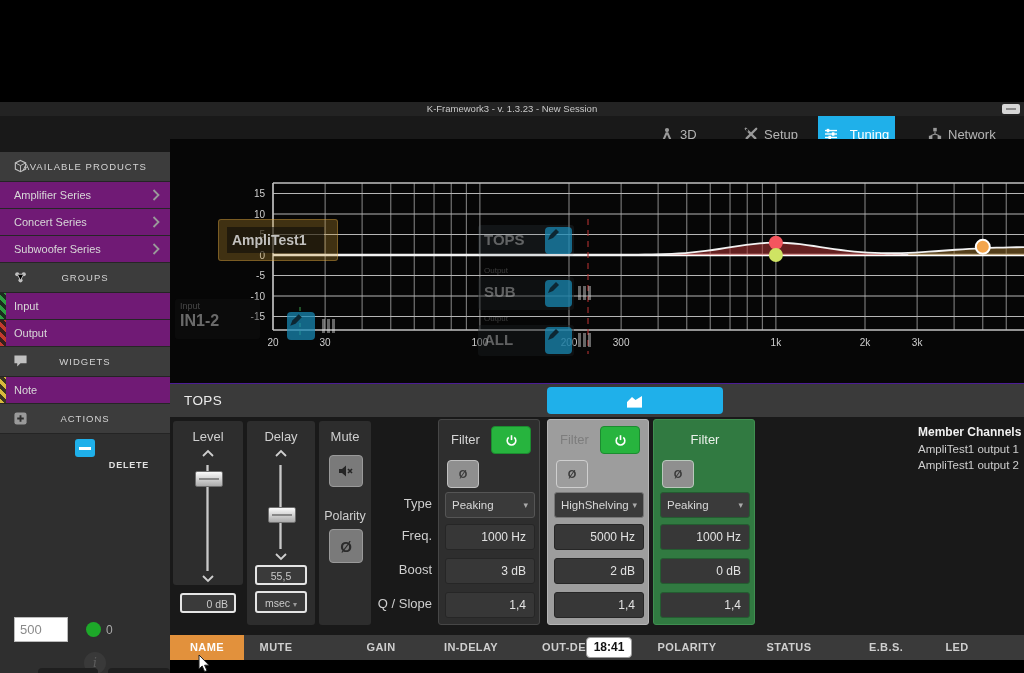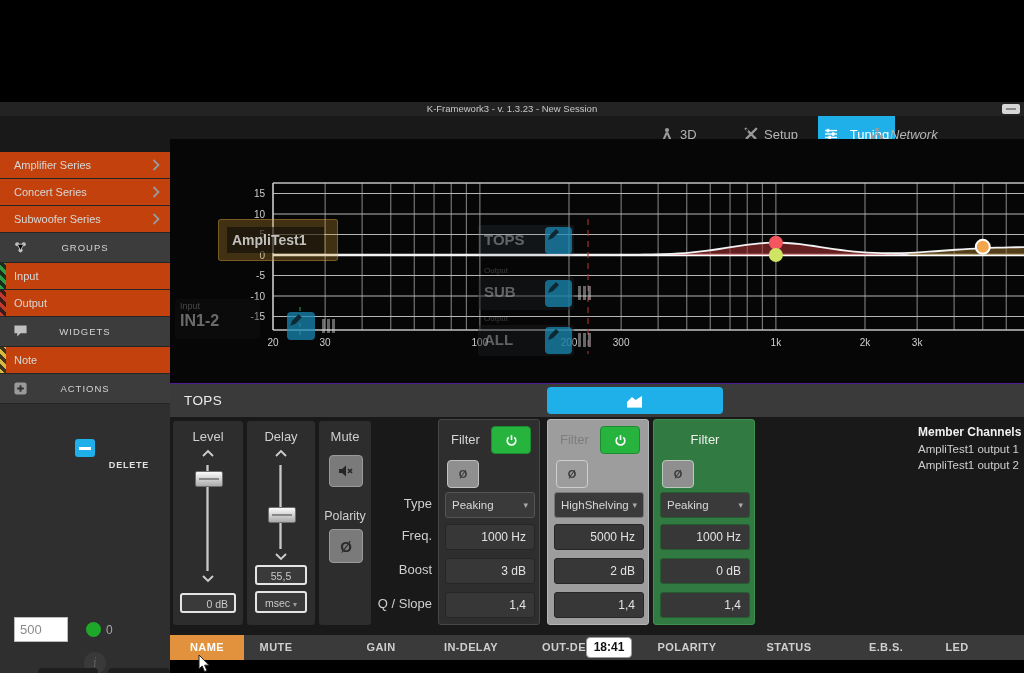--- a/index.html
+++ b/index.html
@@ -21,21 +21,21 @@
   .navitem{top:0;height:36px;display:flex;align-items:center;gap:6px;color:#b5b5b5;font-size:13px;}
   .navitem svg{flex:none;}
   #nav-tuning{background:#1fb0ea;color:#fff;justify-content:center;gap:12px;}
 
   
   #sidebar{left:0;top:152px;width:170px;height:521px;background:#2f2f2f;}
   .sb-header{position:relative;height:29px;background:#3c3c3c;border-bottom:1px solid #242424;
              display:flex;align-items:center;justify-content:center;}
   .sb-header .lbl{font-size:9.5px;color:#d4d4d4;letter-spacing:1px;}
   .sb-header svg{position:absolute;left:13px;top:7px;}
-  .sb-item{position:relative;height:26px;background:#c2410c;border-bottom:1px solid #262626;
+  .sb-item{position:relative;height:26px;background:#701a75;border-bottom:1px solid #262626;
            display:flex;align-items:center;padding-left:14px;font-size:11px;color:#d8d8d8;}
   .sb-item .chev{position:absolute;right:10px;top:7px;}
   .stripe{position:absolute;left:0;top:0;bottom:0;width:6px;}
   .stripe.green{background:repeating-linear-gradient(45deg,#2f9e42 0 3px,#1d2b1f 3px 7px);}
   .stripe.red{background:repeating-linear-gradient(45deg,#c23a2e 0 3px,#33201d 3px 7px);}
   .stripe.yellow{background:repeating-linear-gradient(45deg,#d8b93c 0 3px,#3a3322 3px 7px);}
   #delete-btn{left:75px;top:287px;width:20px;height:18px;background:#1fb0ea;border-radius:3px;}
   #delete-btn::after{content:"";position:absolute;left:4px;right:4px;top:8px;height:3px;background:#fff;}
   #delete-lbl{left:0;top:308px;width:170px;text-align:center;font-size:9px;font-weight:bold;
               color:#e0e0e0;letter-spacing:.8px;padding-left:44px;}
@@ -159,34 +159,41 @@
           <line x1="1" y1="11" x2="15" y2="11"></line>
         </g>
         <g fill="#fff">
           <rect x="3" y="1" width="3" height="4"></rect>
           <rect x="9" y="5" width="3" height="4"></rect>
           <rect x="5" y="9" width="3" height="4"></rect>
         </g>
       </svg>
     <span>Tuning</span>
   </div>
-  <div class="abs navitem" style="left:870px;font-style:italic;">
+  <div class="abs navitem" style="left:928px;">
     <svg width="14" height="14" viewBox="0 0 16 16">
         <g fill="#9a9a9a">
           <rect x="6" y="1" width="4" height="4"></rect>
           <rect x="1" y="10" width="4" height="4"></rect>
           <rect x="11" y="10" width="4" height="4"></rect>
         </g>
         <path d="M8 5v3M8 8L3 10M8 8l5 2" stroke="#9a9a9a" stroke-width="1.2" fill="none"></path>
       </svg>
     <span>Network</span>
   </div>
 </div>
 
 <div class="abs" id="sidebar">
+  <div class="sb-header">
+    <svg width="15" height="15" viewBox="0 0 16 16">
+        <path d="M8 1.5l5.5 2.7v6.6L8 13.5l-5.5-2.7V4.2z" fill="none" stroke="#c0c0c0" stroke-width="1.2"></path>
+        <path d="M2.5 4.2L8 7l5.5-2.8M8 7v6.5" fill="none" stroke="#c0c0c0" stroke-width="1"></path>
+      </svg>
+    <span class="lbl">AVAILABLE PRODUCTS</span>
+  </div>
   <div class="sb-item">
     <span>Amplifier Series</span>
     <svg class="chev" width="8" height="12" viewBox="0 0 8 12">
         <path d="M1.5 1l5 5-5 5" stroke="#9a9a9a" stroke-width="1.8" fill="none"></path>
       </svg>
   </div>
   <div class="sb-item">
     <span>Concert Series</span>
     <svg class="chev" width="8" height="12" viewBox="0 0 8 12">
         <path d="M1.5 1l5 5-5 5" stroke="#9a9a9a" stroke-width="1.8" fill="none"></path>
@@ -369,21 +376,21 @@
     <div class="abs" id="graph-toggle">
       <svg width="20" height="16" viewBox="0 0 20 16">
           <path d="M2 13V9l5-5 3.5 3L17 3v10z" fill="#fff"></path>
           <rect x="2" y="13" width="15" height="1.6" fill="#fff"></rect>
         </svg>
     </div>
   </div>
 
   <div class="abs" id="strip">
 
-    <div class="panel" style="left:3px;top:4px;width:70px;height:204px;">
+    <div class="panel" style="left:3px;top:4px;width:70px;height:164px;">
       <div class="ptitle">Level</div>
       <svg class="abs" style="left:29px;top:28px;" width="12" height="8" viewBox="0 0 12 8">
           <path d="M1 7l5-5 5 5" stroke="#cfcfcf" stroke-width="1.8" fill="none"></path>
         </svg>
       <div class="slider-track" style="left:33px;top:44px;height:106px;"></div>
       <div class="slider-handle" style="left:22px;top:50px;"></div>
       <svg class="abs" style="left:29px;top:154px;" width="12" height="8" viewBox="0 0 12 8">
           <path d="M1 1l5 5 5-5" stroke="#cfcfcf" stroke-width="1.8" fill="none"></path>
         </svg>
       <div class="val-box" style="left:7px;top:172px;width:56px;height:20px;text-align:right;padding:3px 6px 0 0;">0 dB</div>

